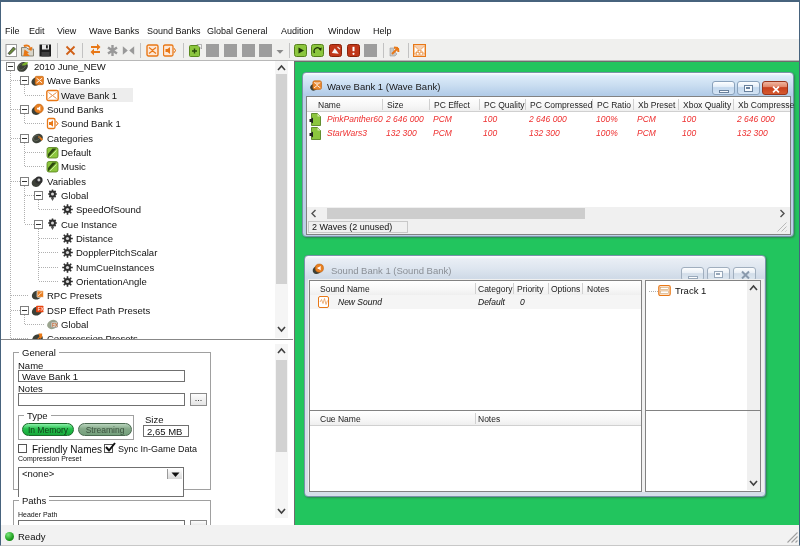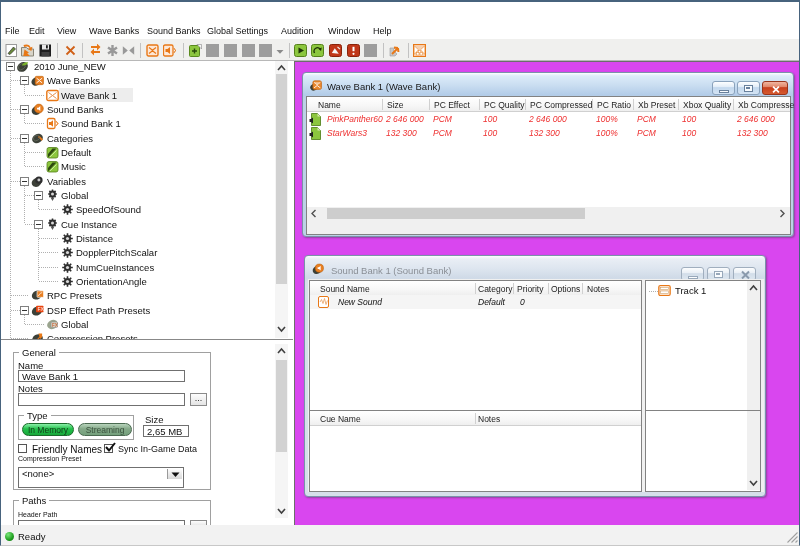--- a/index.html
+++ b/index.html
@@ -15,42 +15,42 @@
 #toolbar { position:absolute; left:0; top:37px; width:798px; height:22px; background:#f0f0ee; border-bottom:1px solid #b8b8b8; }
 .ti { position:absolute; top:5px; width:13px; height:13px; }
 .tsep { position:absolute; top:4px; width:1px; height:15px; background:#c2c2c2; }
 #treepanel { position:absolute; left:0; top:59px; width:292px; height:279px; background:#fff; overflow:hidden; }
 .trow { position:absolute; height:14px; font-size:9.5px; color:#111; white-space:nowrap; }
 #proppanel { position:absolute; left:0; top:337px; width:292px; height:187px; background:#fff; border-top:1px solid #888; overflow:hidden; }
 .gbox { position:absolute; border:1px solid #a0a0a0; }
 .glabel { position:absolute; top:-6px; left:5px; background:#fff; padding:0 3px; font-size:9.5px; color:#111; }
 .flabel { position:absolute; font-size:9.5px; color:#111; white-space:nowrap; }
 .tinput { position:absolute; background:#fff; border:1px solid #707070; font-size:9.5px; color:#111; padding:0 3px; white-space:nowrap; overflow:hidden; }
-#mdi { position:absolute; left:293px; top:59px; width:505px; height:464px; background:#d946ef; border-top:1px solid #6d6d6d; border-left:1px solid #6d6d6d; }
+#mdi { position:absolute; left:293px; top:59px; width:505px; height:464px; background:#22c55e; border-top:1px solid #6d6d6d; border-left:1px solid #6d6d6d; }
 #statusbar { position:absolute; left:0; top:523px; width:798px; height:20px; background:#f2f2f2; font-size:9.5px; color:#111; }
 .cw { position:absolute; border-radius:4px; border:1px solid #7a92aa; box-shadow: 1px 1px 2px rgba(60,60,60,0.45); }
 #wavewin { background:linear-gradient(#fdfeff,#dcebf9 3px,#c8dcf0 13px,#b2cce8 22px,#bdd1e6 26px,#bdd1e6); }
 #sndwin { background:linear-gradient(#fdfdfe,#e9eef5 3px,#dde5ef 13px,#cfdae7 22px,#d6dfea 26px,#d6dfea); }
 .aerobtn { position:absolute; top:0; height:14px; border-radius:3px; }
 .lv { position:absolute; background:#fff; border:1px solid #828282; }
 .lvhead { position:absolute; left:0; top:0; right:0; height:15px; background:linear-gradient(#ffffff,#f7f7f7 60%,#efefef); border-bottom:1px solid #d0d0d0; }
 .lvh { position:absolute; top:3px; font-size:8.5px; color:#222; white-space:nowrap; }
 .lvsep { position:absolute; top:2px; width:1px; height:11px; background:#d0d0d0; }
 .lvrow { position:absolute; font-size:8.5px; font-style:italic; white-space:nowrap; }
 </style>
 </head>
 <body>
 <div id="win">
   <div id="menubar">
     <span style="left:4px;">File</span>
     <span style="left:28px;">Edit</span>
     <span style="left:56px;">View</span>
     <span style="left:88px;">Wave Banks</span>
     <span style="left:146px;">Sound Banks</span>
-    <span style="left:206px;">Global Settings</span>
+    <span style="left:206px;">Global General</span>
     <span style="left:280px;">Audition</span>
     <span style="left:327px;">Window</span>
     <span style="left:372px;">Help</span>
   </div>
 
   <div id="toolbar">
 
     <svg class="ti" style="left:4px;" viewBox="0 0 13 13">
       <rect x="1" y="0.5" width="10.5" height="12" fill="#fff" stroke="#9a9a9a"></rect>
       <path d="M3 9.5 L8.5 3 L10.5 5 L5 10.5 Z" fill="#6a8a3a" stroke="#333" stroke-width="0.7"></path>
@@ -385,21 +385,21 @@
 <div class="flabel" style="left:144px; top:74px;">Size</div>
 <div class="tinput" style="left:142px; top:85px; width:46px; height:12px;">2,65 MB</div>
 <div class="abs" style="left:17px; top:104px; width:9px; height:9px; background:#fff; border:1px solid #555;"></div>
 <div class="flabel" style="left:31px; top:104px; font-size:10px;">Friendly Names</div>
 <div class="abs" style="left:103px; top:104px; width:9px; height:9px; background:#fff; border:1px solid #555;"></div>
 <svg class="abs" style="left:102px; top:100px; width:14px; height:14px;" viewBox="0 0 14 14">
         <path d="M3 7 l3 3.5 L12 3" stroke="#111" stroke-width="2" fill="none"></path>
       </svg>
 <div class="flabel" style="left:117px; top:104px; font-size:9px;">Sync In-Game Data</div>
 <div class="flabel" style="left:17px; top:115px; font-size:7px;">Compression Preset</div>
-<div class="abs" style="left:17px; top:127px; width:166px; height:21px; background:#fff; border:1px solid #707070; font-size:9.5px; color:#111; padding:0px 3px;">&lt;none&gt;
+<div class="abs" style="left:17px; top:127px; width:166px; height:30px; background:#fff; border:1px solid #707070; font-size:9.5px; color:#111; padding:0px 3px;">&lt;none&gt;
 <div class="abs" style="right:1px; top:1px; width:15px; height:10px; background:linear-gradient(#fdfdfd,#d8d8d8); border-left:1px solid #9a9a9a;">
           <svg class="abs" style="left:3px; top:2.5px; width:9px; height:6px;" viewBox="0 0 9 6">
             <path d="M0.5 0.5 h8 L4.5 5z" fill="#111"></path>
           </svg>
         </div></div>
 <div class="gbox" style="left:12px; top:160px; width:198px; height:27px; border-bottom:none;">
         <div class="glabel">Paths</div>
       </div>
 <div class="flabel" style="left:17px; top:171px; font-size:7px;">Header Path</div>
 <div class="tinput" style="left:17px; top:180px; width:167px; height:7px;"></div>
@@ -488,20 +488,28 @@
 </div>
 <div class="abs" style="left:0px; top:110px; width:483px; height:13px; background:#f0f0f0;">
 <svg class="abs" style="left:2px; top:2px; width:10px; height:9px;" viewBox="0 0 10 9">
               <path d="M6.5 1 L3 4.5 L6.5 8" stroke="#505050" stroke-width="1.4" fill="none"></path>
             </svg>
 <div class="abs" style="left:20px; top:1px; width:258px; height:11px; background:#cdcdcd;"></div>
 <svg class="abs" style="left:470px; top:2px; width:10px; height:9px;" viewBox="0 0 10 9">
               <path d="M3.5 1 L7 4.5 L3.5 8" stroke="#505050" stroke-width="1.4" fill="none"></path>
             </svg>
 </div>
+<div class="abs" style="left:0px; top:124px; width:483px; height:12px; background:#f0f0f0;">
+<div class="abs" style="left:1px; top:0px; width:100px; height:12px; border:1px solid #c8c8c8; font-size:9px; color:#111; padding-left:3px;">2 Waves (2 unused)</div>
+<svg class="abs" style="right:3px; top:1px; width:10px; height:10px;" viewBox="0 0 10 10">
+              <g stroke="#b2b2b2" stroke-width="0.9">
+                <path d="M9.5 0.5 L0.5 9.5 M9.5 4.5 L4.5 9.5 M9.5 8.5 L8.5 9.5"></path>
+              </g>
+            </svg>
+</div>
 </div>
 </div>
 <div class="cw" id="sndwin" style="left:9px; top:193px; width:462px; height:242px;">
 <svg class="abs" style="left:7px; top:7px; width:13px; height:12px;" viewBox="0 0 15 14">
 <ellipse cx="6" cy="8" rx="5.4" ry="4.6" transform="rotate(-30 6 8)" fill="#3c4038"></ellipse>
 <circle cx="8.5" cy="6" r="4.8" fill="#e87f22" stroke="#b85c04" stroke-width="0.6"></circle>
 <path d="M6.5 5 h1.5 l2 -1.7 v5.4 l-2 -1.7 h-1.5z" fill="#fff"></path>
         </svg>
 <div class="abs" style="left:26px; top:8.5px; font-size:9.5px; color:#8a8f96; white-space:nowrap;">Sound Bank 1 (Sound Bank)</div>
 <div class="aerobtn" style="left:376px; top:11px; width:23px; background:linear-gradient(#fcfdfe,#e8eef5 45%,#d2dde9 46%,#dde7f0); border:1px solid #a0aebe;">

